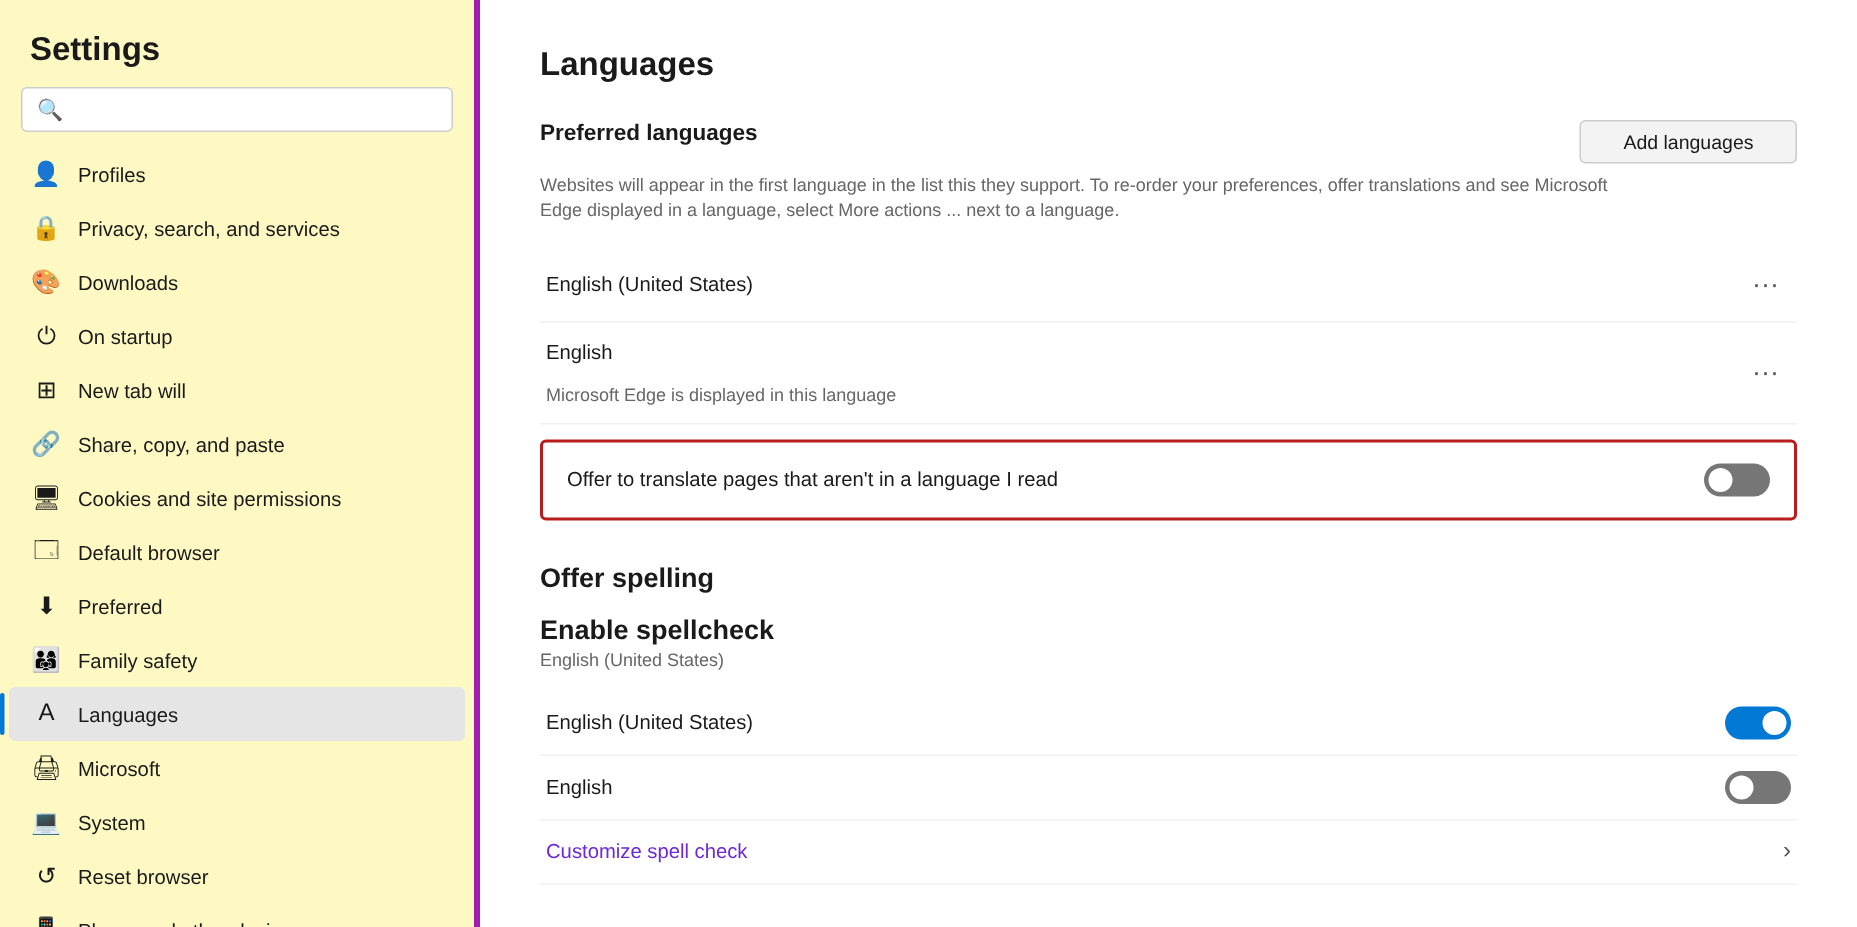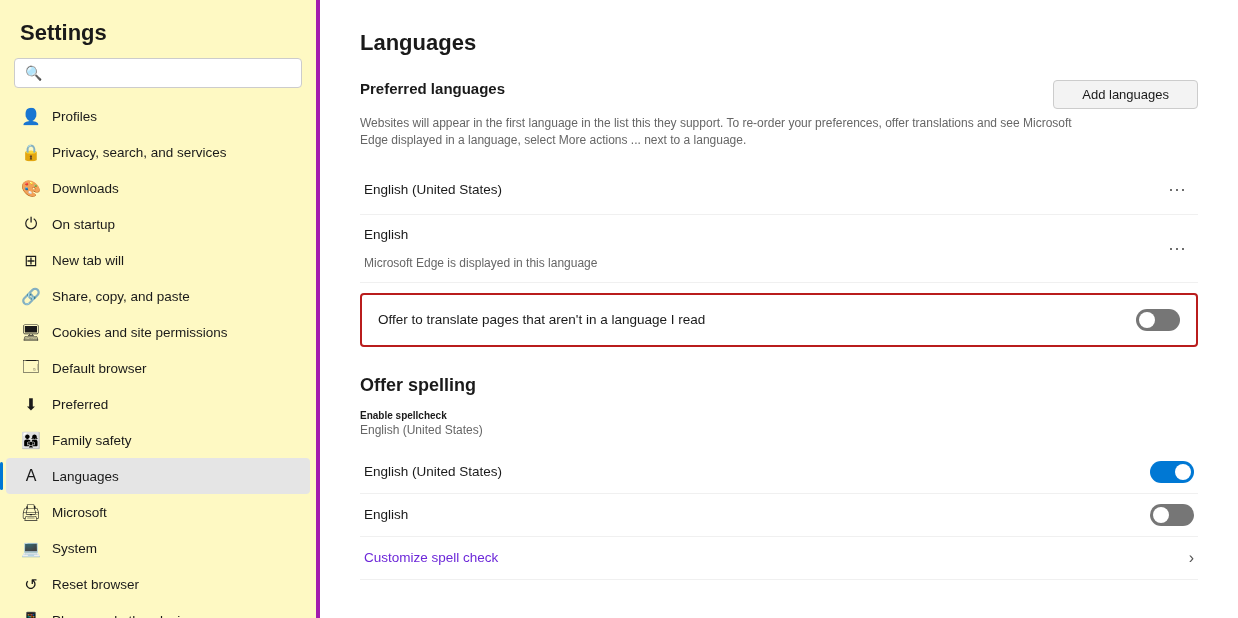--- a/index.html
+++ b/index.html
@@ -193,21 +193,21 @@
     .toggle.on .toggle-knob { left: 25px; }
 
     
     .spell-section-title {
       font-size: 18px;
       font-weight: 600;
       color: #1a1a1a;
       margin-bottom: 14px;
     }
     .enable-spell-label {
-      font-size: 10px;
+      font-size: 18px;
       font-weight: 600;
       color: #1a1a1a;
     }
     .enable-spell-sub {
       font-size: 12px;
       color: #666;
       margin-top: 2px;
       margin-bottom: 14px;
     }
     .spell-row {

